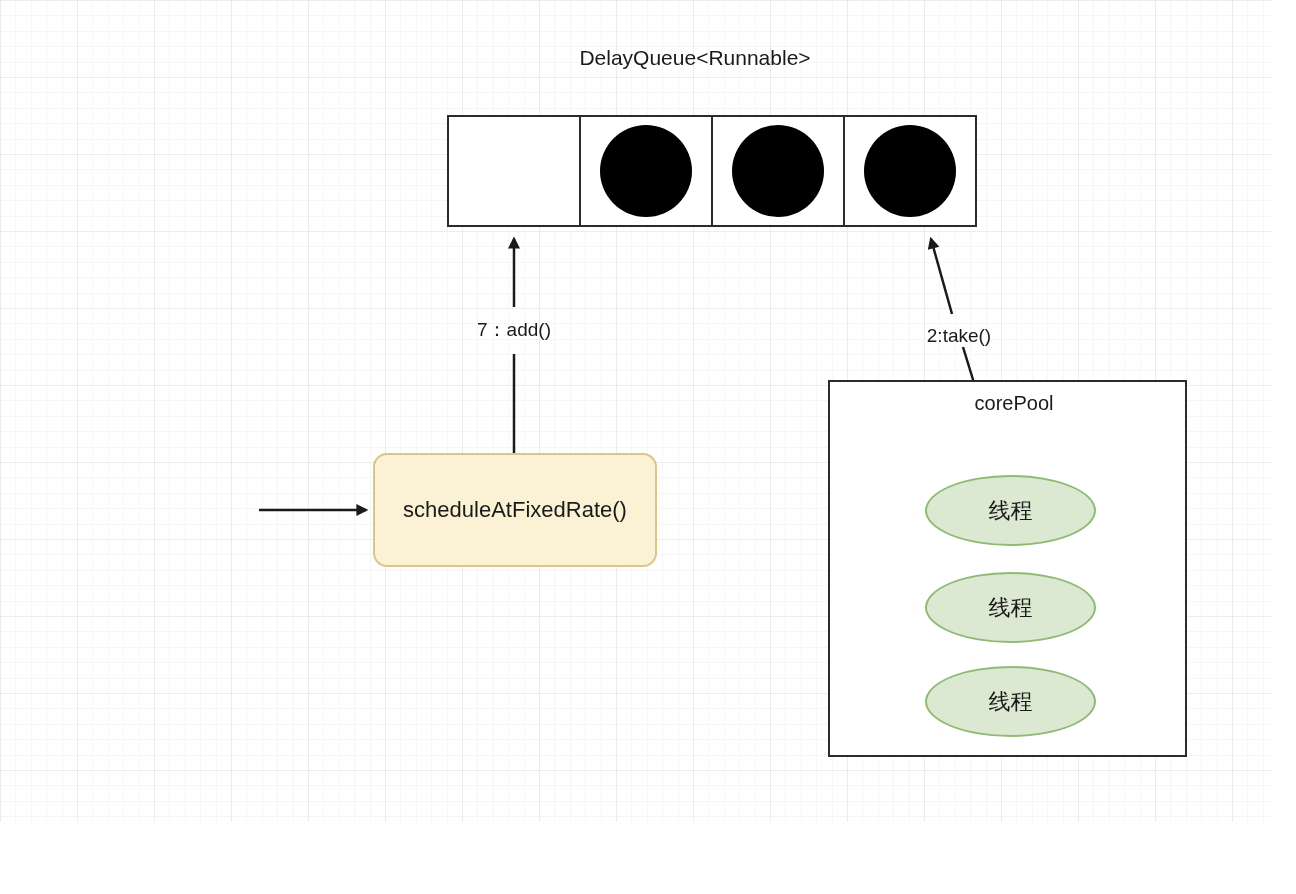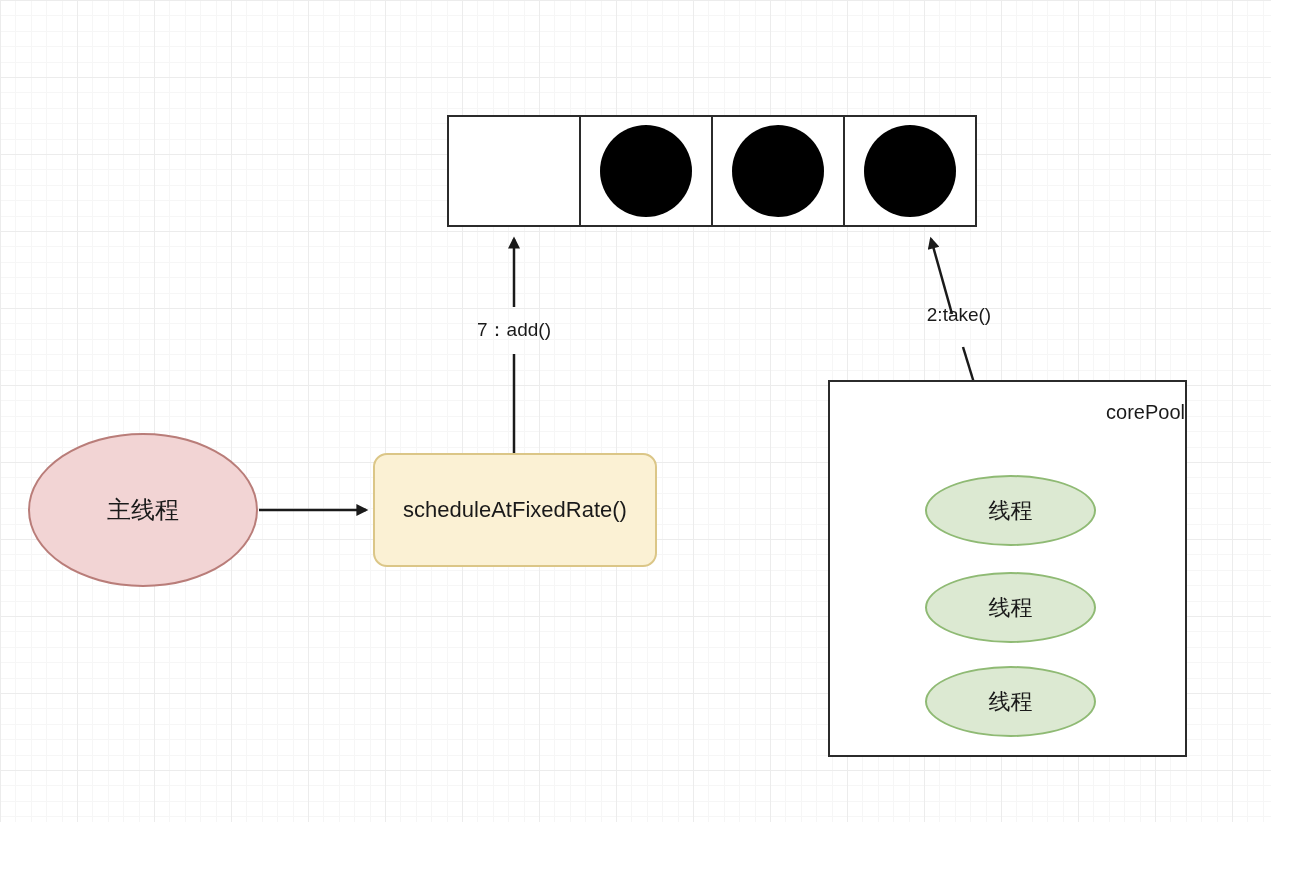--- a/index.html
+++ b/index.html
@@ -52,21 +52,21 @@
     position:absolute;left:373px;top:453px;width:284px;height:114px;
     background:var(--schedule-fill);border:2.5px solid var(--schedule-border);border-radius:14px;
     display:flex;flex-direction:column;align-items:center;justify-content:center;
     font-size:22px;line-height:30px;text-align:center;
   }
   .core-pool{
     position:absolute;left:828px;top:380px;width:359px;height:377px;
     border:2.5px solid var(--stroke-dark);background:#fff;
   }
   .core-pool-label{
-    position:absolute;left:0;top:19px;width:100%;text-align:right;font-size:20px;color:var(--text);padding-left:13px;
+    position:absolute;left:0;top:10px;width:100%;text-align:center;font-size:20px;color:var(--text);padding-left:13px;
   }
   .pool-thread{
     left:95px;width:171px;height:71px;
     background:var(--pool-thread-fill);border:2px solid var(--pool-thread-border);
     font-size:22px;
   }
   .pool-thread.t0{top:93px;}
   .pool-thread.t1{top:190px;}
   .pool-thread.t2{top:284px;}
   .caption{
@@ -87,40 +87,38 @@
         <polygon points="0,0 10,5 0,10" fill="#1a1a1a"></polygon>
       </marker>
     </defs>
     <line x1="259" y1="510" x2="366" y2="510" marker-end="url(#ah)"></line>
     <line x1="514" y1="453" x2="514" y2="354"></line>
     <line x1="514" y1="307" x2="514" y2="239" marker-end="url(#ah)"></line>
     <line x1="1001" y1="471" x2="963" y2="347"></line>
     <line x1="952" y1="314" x2="931" y2="239" marker-end="url(#ah)"></line>
   </svg>
 
+  <div class="title">DelayQueue&lt;Runnable&gt;</div>
 
   <div class="queue">
     <div class="cell"></div>
     <div class="cell">
       <div class="dot"></div>
     </div>
     <div class="cell">
       <div class="dot"></div>
     </div>
     <div class="cell">
       <div class="dot"></div>
     </div>
   </div>
 
   <div class="arrow-label" style="left:514px;top:330px;">7：add()</div>
-  <div class="arrow-label" style="left:959px;top:315px;">2:take()</div>
+  <div class="arrow-label" style="left:959px;top:336px;">2:take()</div>
 
-  <div class="ellipse main-thread">
-    <span>主线程</span>
-  </div>
 
   <div class="schedule-box">
     <span>scheduleAtFixedRate()</span>
   </div>
 
   <div class="core-pool">
     <div class="core-pool-label">corePool</div>
     <div class="ellipse pool-thread t0">
       <span>线程</span>
     </div>

